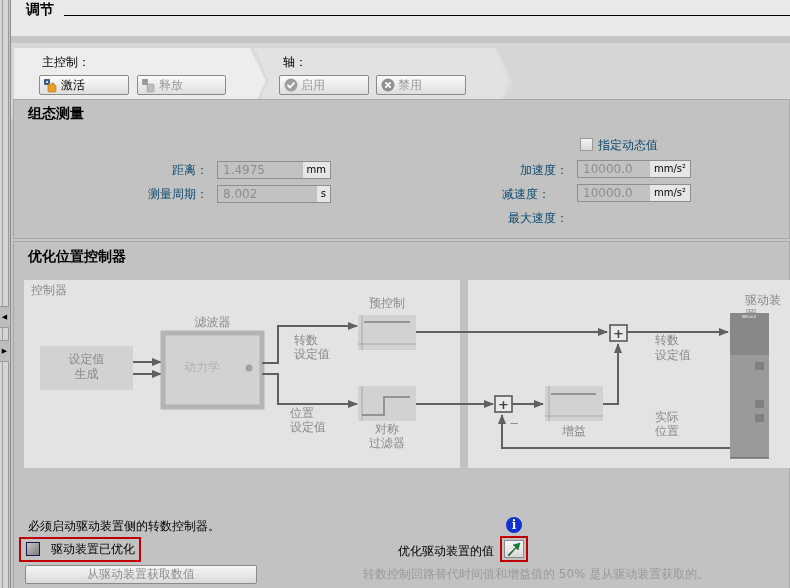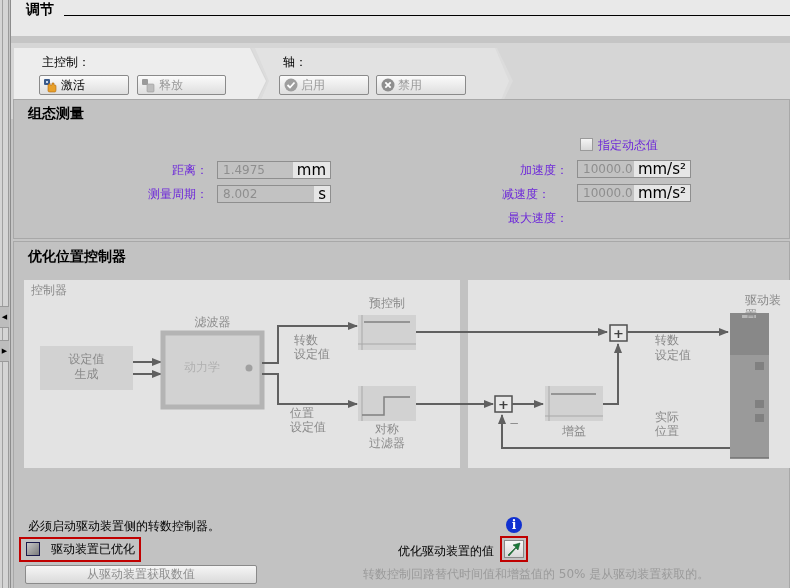--- a/index.html
+++ b/index.html
@@ -51,28 +51,28 @@
   }
   .btn.disabled { color:#9a9a9a; }
   .btn .ico { width:15px; height:15px; display:inline-flex; align-items:center; justify-content:center; }
 
   
   .sec {
     position:absolute; left:2px; width:777px; background:#c2c2c2;
     border:1px solid #a8a8a8;
   }
   .sec-title { position:absolute; left:14px; font-weight:bold; font-size:14px; }
-  .fld-label { position:absolute; color:#6d28d9; font-size:12px; text-align:right; }
+  .fld-label { position:absolute; color:#0c4a6e; font-size:12px; text-align:right; }
   .fld {
     position:absolute; height:18px; border:1px solid #8e8e8e; background:#c2c2c2;
     font-size:12px; color:#8e8e8e; padding-left:5px; line-height:16px;
   }
   .unit {
     position:absolute; right:0; top:0; height:16px; background:#e6e6e6; color:#000;
-    font-size:15px; padding:0 4px; line-height:16px;
+    font-size:10px; padding:0 4px; line-height:16px;
   }
 
   
   .diag { position:absolute; left:13px; top:280px; width:768px; height:188px; }
   .panel-l { position:absolute; left:0; top:0; width:436px; height:188px; background:#e3e3e3; }
   .panel-r { position:absolute; left:444px; top:0; width:322px; height:188px; background:#e3e3e3; }
   .dtxt { position:absolute; color:#8a8a8a; font-family:"DejaVu Serif","Liberation Serif",serif; font-size:12px; line-height:15px; }
 
   .bottom-text { position:absolute; font-size:12px; }
   .hl { position:absolute; border:2px solid #c00000; }

